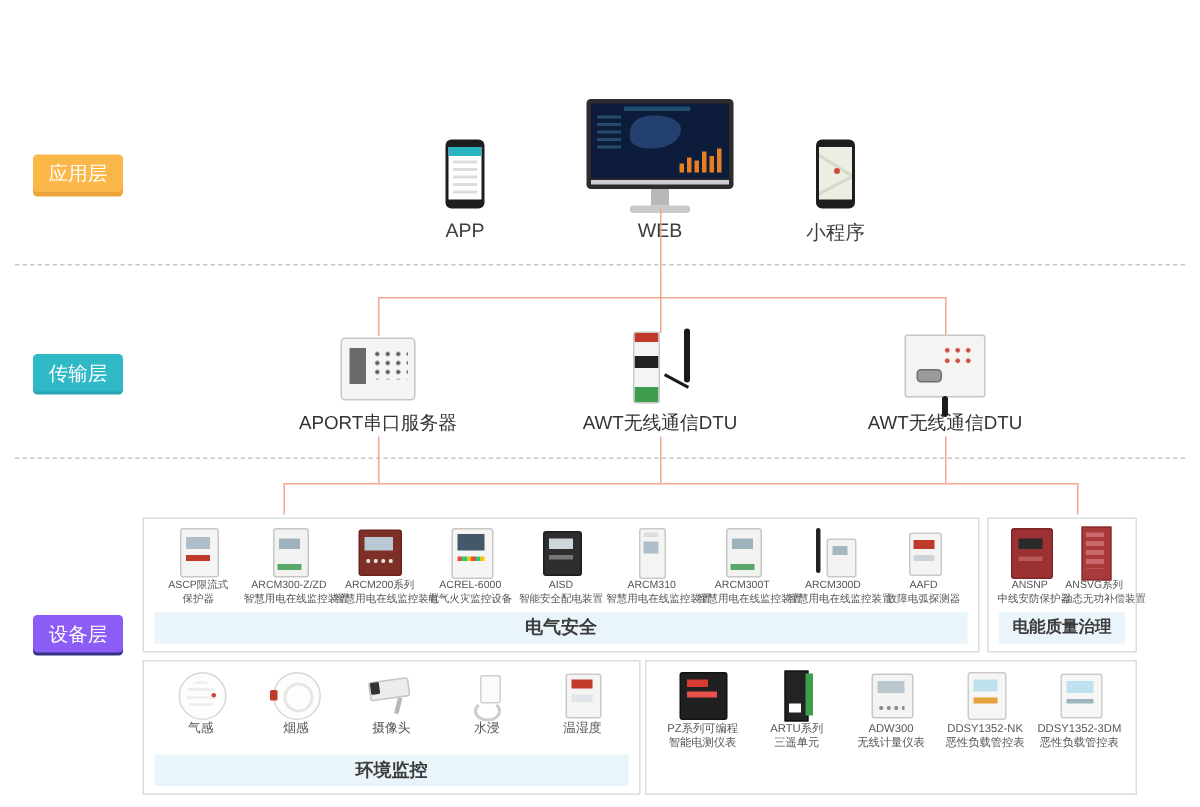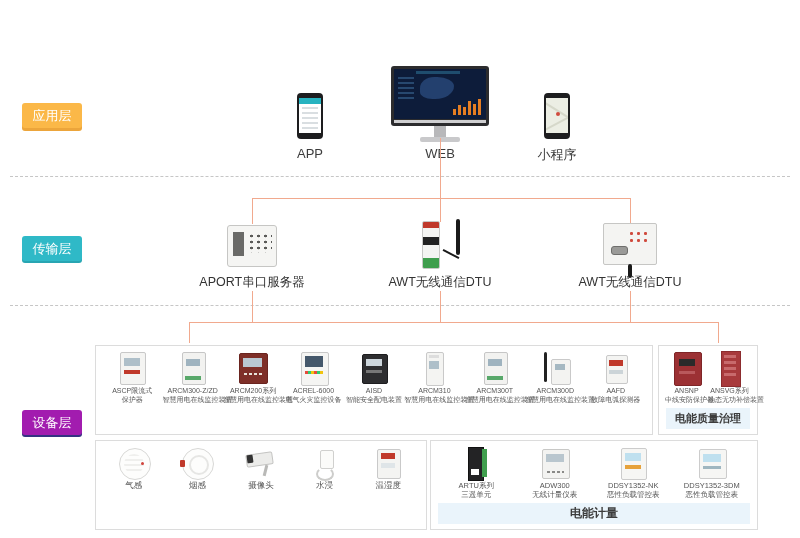--- a/index.html
+++ b/index.html
@@ -12,21 +12,21 @@
     position:absolute;left:438px;top:13px;transform:translateX(-50%);
     font-size:28px;font-weight:bold;color:#00A5CB;letter-spacing:2px;white-space:nowrap;
   }
   
   .badge{
     position:absolute;left:22px;width:60px;height:25px;line-height:25px;
     text-align:center;color:#fff;font-size:13px;border-radius:3px;
   }
   .badge-app{top:103px;background:#FBB848;box-shadow:0 3px 0 #ECA53B;}
   .badge-trans{top:236px;background:#2FB9C7;box-shadow:0 2px 0 #28A5B2;}
-  .badge-dev{top:410px;background:#a21caf;box-shadow:0 2px 0 #343282;}
+  .badge-dev{top:410px;background:#8b5cf6;box-shadow:0 2px 0 #343282;}
   
   .sep{position:absolute;left:10px;right:10px;height:0;border-top:1px dashed #c6c6c6;}
   .sep1{top:176px;} .sep2{top:305px;}
   
   .cx{position:absolute;background:#F1A98E;}
   
   .phone{position:absolute;width:26px;height:46px;background:#1d1d1f;border-radius:4px;}
   .phone .scr{position:absolute;left:2px;right:2px;top:5px;bottom:6px;background:#fff;overflow:hidden;}
   .phone-app{left:297px;top:93px;}
   .phone-app .hdr{position:absolute;left:0;right:0;top:0;height:6px;background:#27b3c0;}
@@ -309,20 +309,21 @@
         <div class="device">
           <div class="di di-aafd-arc-detector-icon">
             <span class="p1"></span>
             <span class="p2"></span>
             <span class="p3"></span>
           </div>
           <div class="dev-label">AAFD
 故障电弧探测器</div>
         </div>
       </div>
+    <div class="grp-bar">电气安全</div>
   </div>
   <div class="grp grp-b">
     <div class="grp-devices">
         <div class="device">
           <div class="di di-ansnp-protector-icon">
             <span class="p1"></span>
             <span class="p2"></span>
             <span class="p3"></span>
           </div>
           <div class="dev-label">ANSNP
@@ -376,24 +377,34 @@
         </div>
         <div class="device">
           <div class="di di-temp-humidity-icon">
             <span class="p1"></span>
             <span class="p2"></span>
             <span class="p3"></span>
           </div>
           <div class="dev-label">温湿度</div>
         </div>
       </div>
+    <div class="grp-bar">环境监控</div>
   </div>
   <div class="grp grp-d">
     <div class="grp-devices">
         <div class="device">
+          <div class="di di-pz-meter-icon">
+            <span class="p1"></span>
+            <span class="p2"></span>
+            <span class="p3"></span>
+          </div>
+          <div class="dev-label">PZ系列可编程
+智能电测仪表</div>
+        </div>
+        <div class="device">
           <div class="di di-artu-unit-icon">
             <span class="p1"></span>
             <span class="p2"></span>
             <span class="p3"></span>
           </div>
           <div class="dev-label">ARTU系列
 三遥单元</div>
         </div>
         <div class="device">
           <div class="di di-adw300-meter-icon">
@@ -416,16 +427,15 @@
         <div class="device">
           <div class="di di-ddsy1352-3dm-meter-icon">
             <span class="p1"></span>
             <span class="p2"></span>
             <span class="p3"></span>
           </div>
           <div class="dev-label">DDSY1352-3DM
 恶性负载管控表</div>
         </div>
       </div>
-    <div class="grp-bar">电能计量</div>
   </div>
 
 </div>
 
 </body></html>

